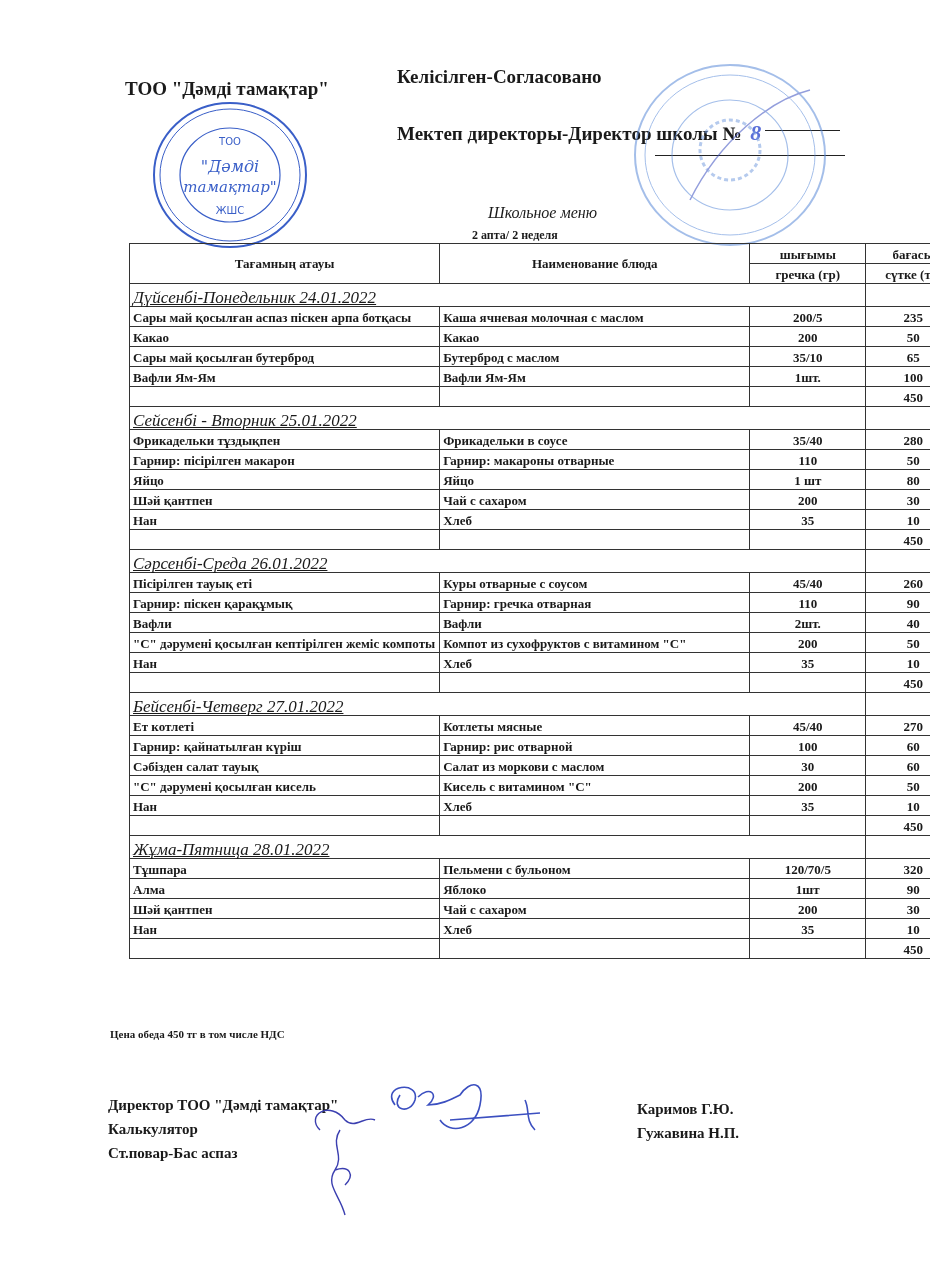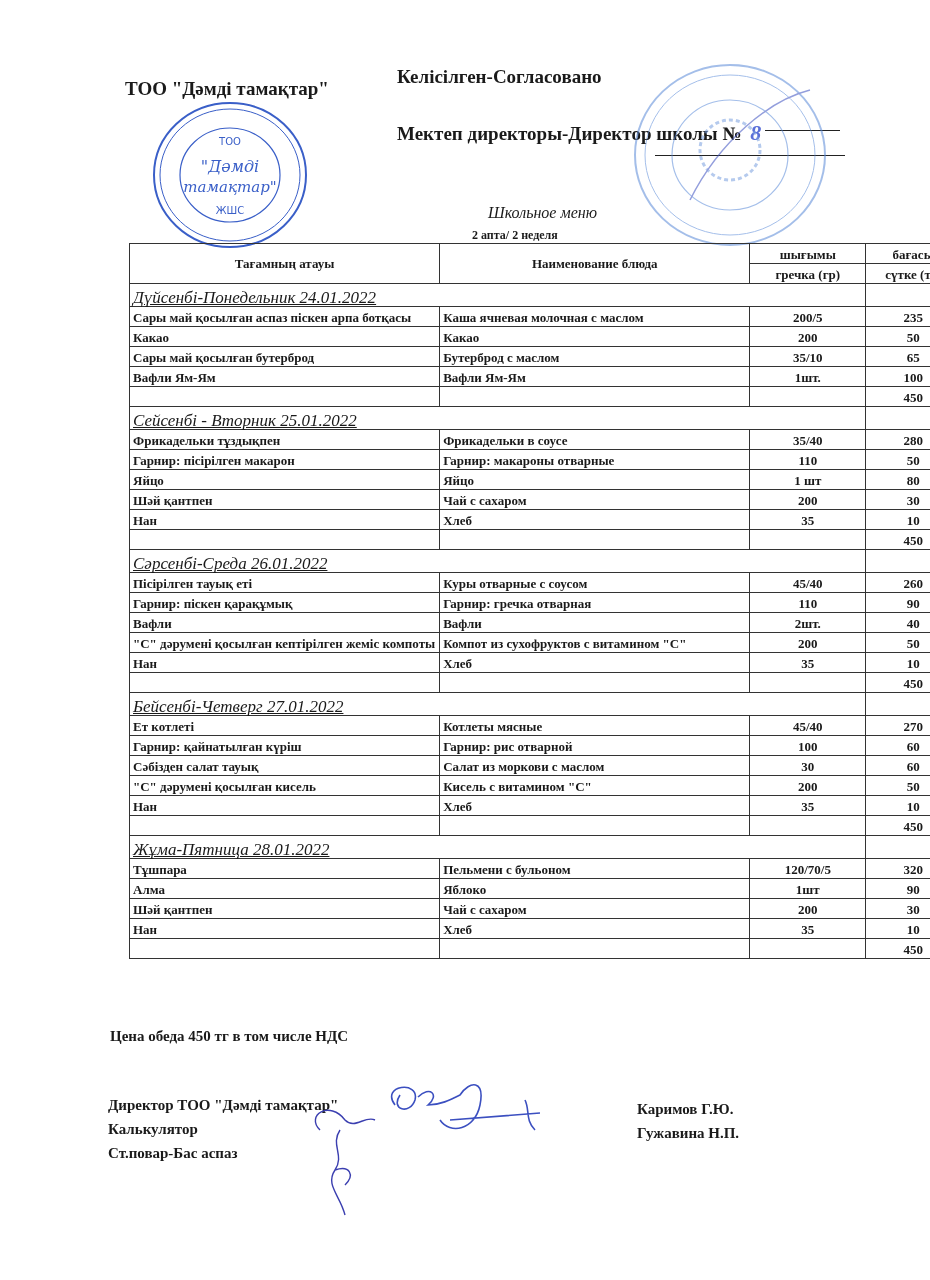--- a/index.html
+++ b/index.html
@@ -31,21 +31,21 @@
     }
     table.menu td.c { text-align: center; }
     .col1 { width: 262px; } .col2 { width: 262px; } .col3 { width: 98px; } .col4 { width: 80px; }
     .hdr td { font-size: 13px; }
     .day td.dayname {
       font-style: italic; font-weight: normal; font-size: 17px; text-decoration: underline;
       height: 22px; border-right: none; margin-left: 14px;
     }
     .total td { height: 19px; }
 
-    .footer-price { left: 110px; top: 1028px; font-size: 15px; font-weight: bold; }
+    .footer-price { left: 110px; top: 1028px; font-size: 11px; font-weight: bold; }
     .sig-label { left: 108px; font-size: 15px; font-weight: bold; }
     .sig-name { left: 637px; font-size: 15px; font-weight: bold; }
     .signature { left: 300px; top: 1075px; width: 260px; height: 150px; }
   </style>
 </head>
 <body>
 
 <div class="abs company">ТОО "Дәмді тамақтар"</div>
 <div class="abs approve1">Келісілген-Согласовано</div>
 <div class="abs approve2">

